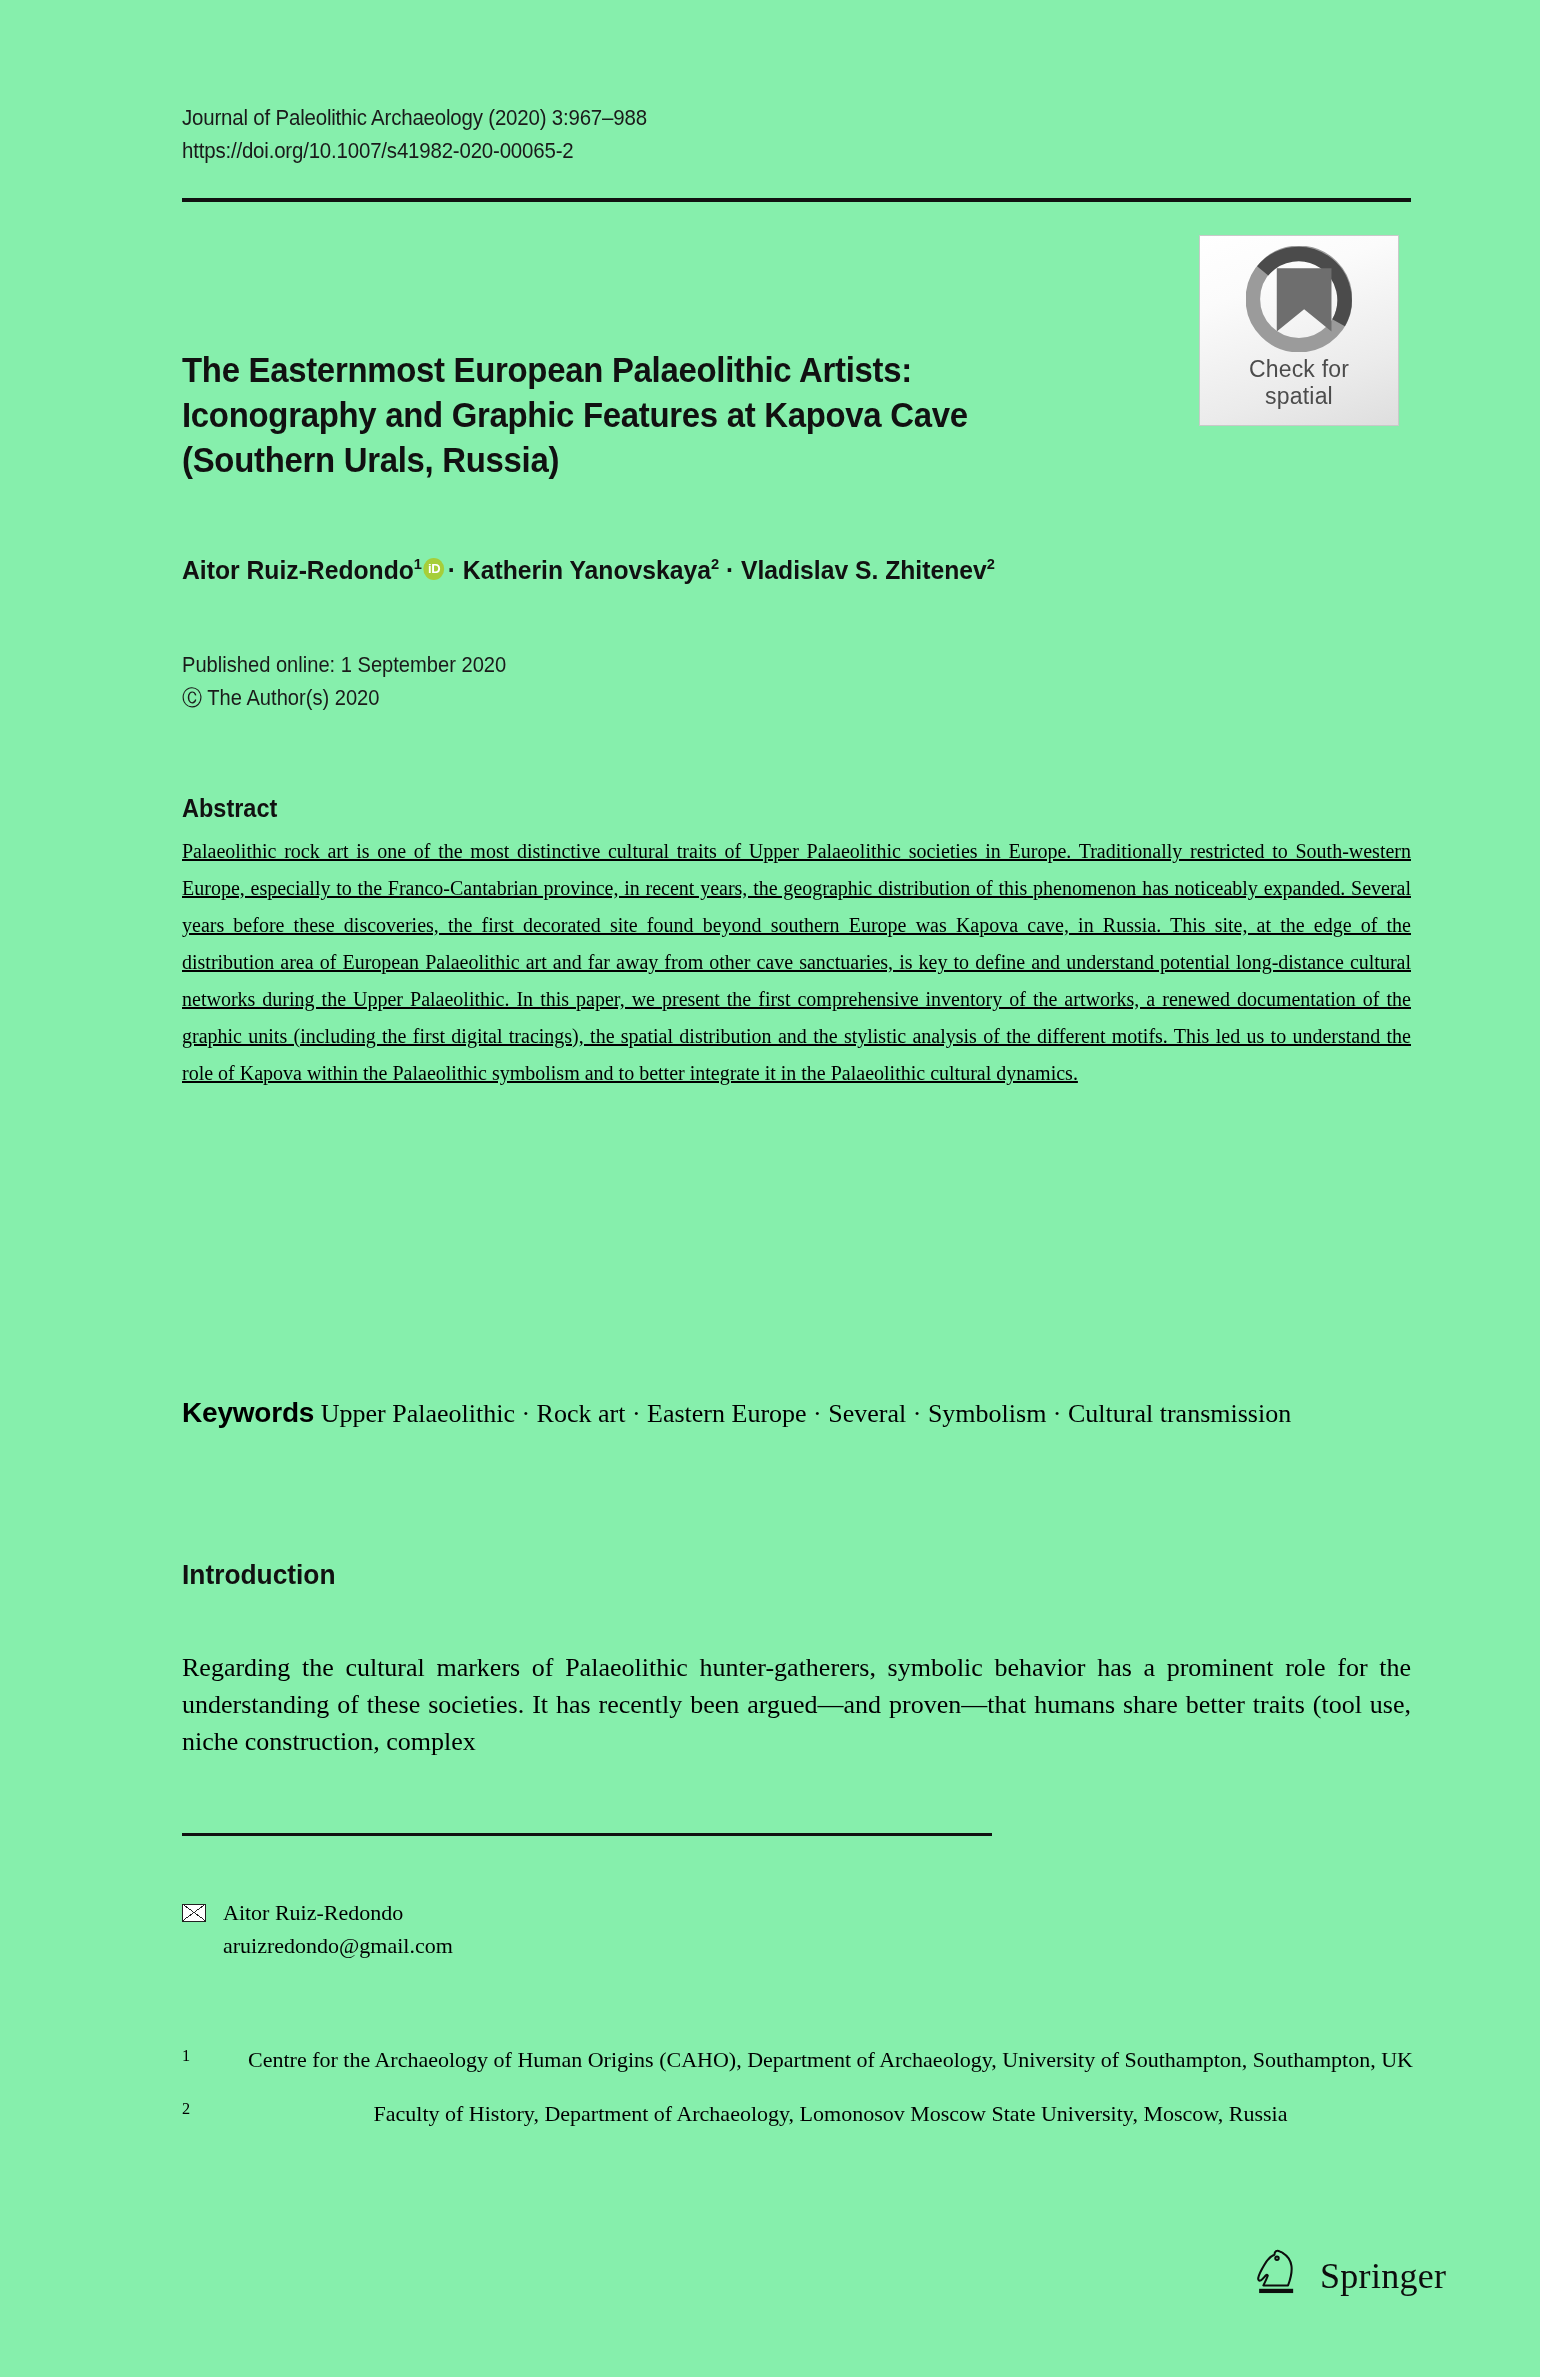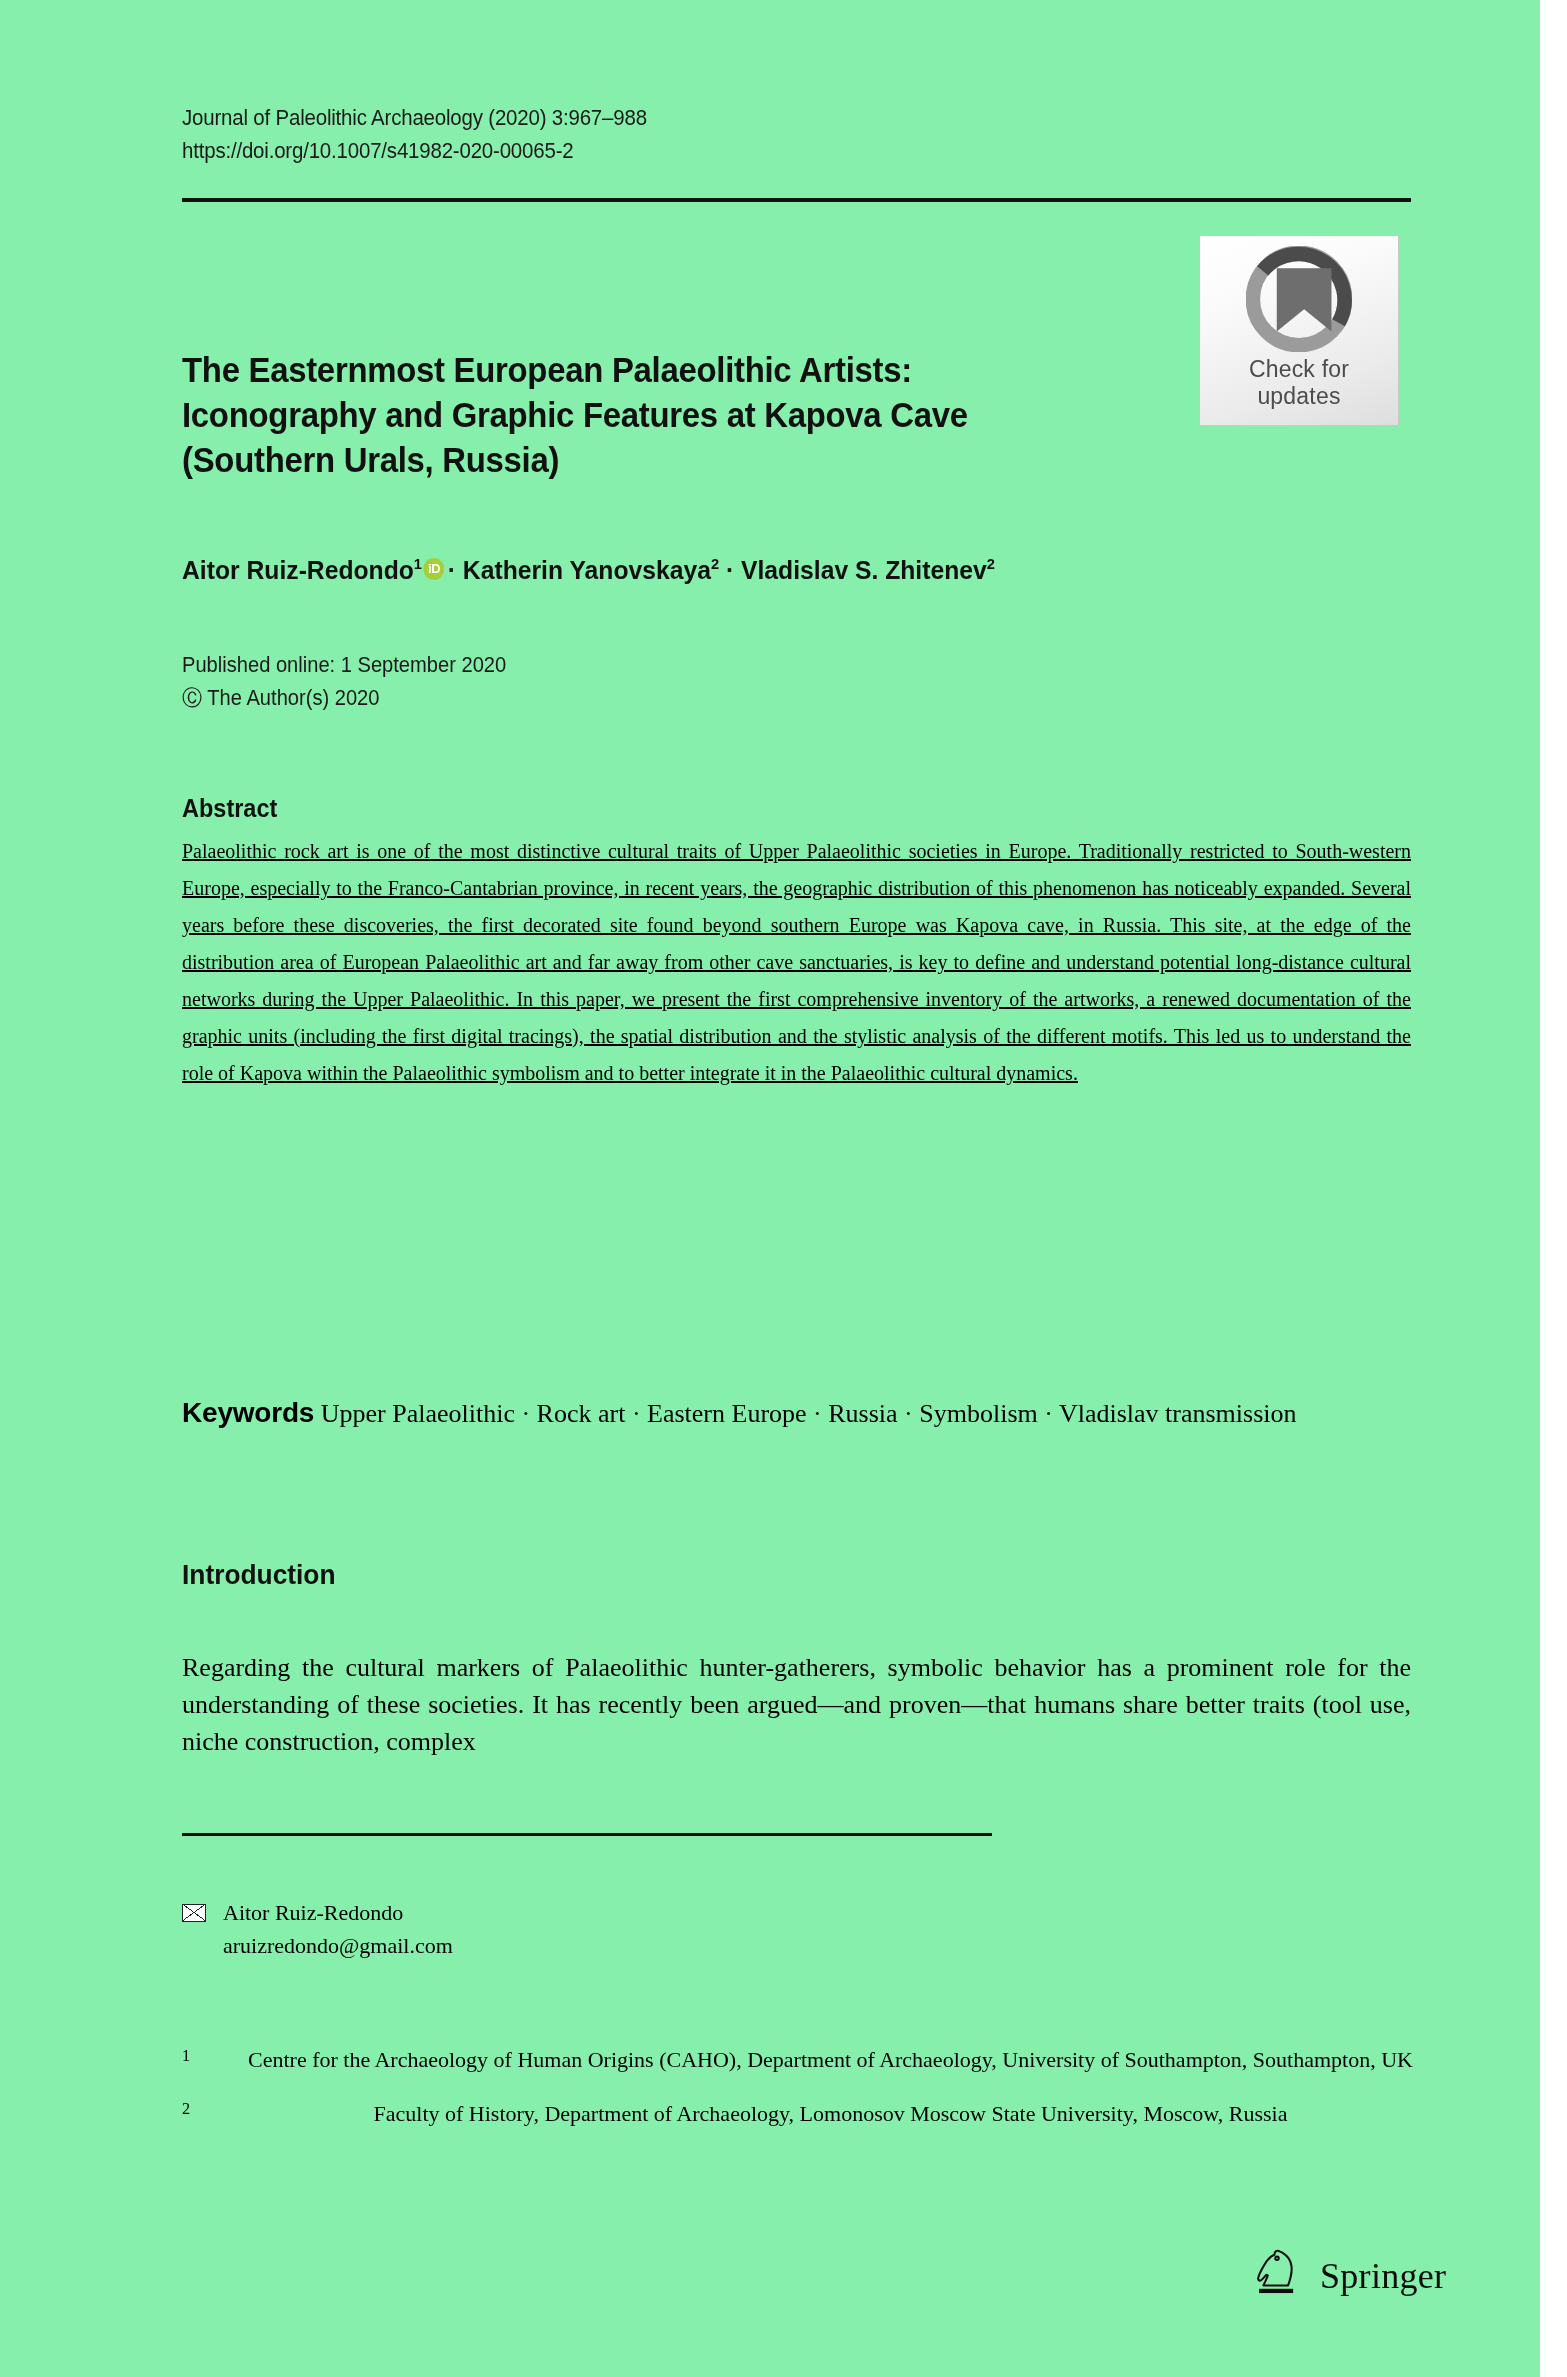--- a/index.html
+++ b/index.html
@@ -333,41 +333,41 @@
   <div class="crossmark">
     <div class="cm-ring-wrap">
       <svg width="106" height="106" viewBox="0 0 124 124" xmlns="http://www.w3.org/2000/svg">
         <path d="M62 8 A54 54 0 0 1 62 116 A54 54 0 0 1 62 8 Z" fill="none" stroke="#9b9b9b" stroke-width="17"></path>
         <path d="M24.5 23.5 A54 54 0 0 1 104 96" fill="none" stroke="#4b4b4b" stroke-width="17" transform="rotate(-8 62 62)"></path>
         <path d="M36 26 H100 V100 L68 74 L36 100 Z" fill="#6e6e6e"></path>
       </svg>
     </div>
     <div class="cm-label">
       <div>Check for</div>
-      <div>updates</div>
+      <div>spatial</div>
     </div>
   </div>
 
   <h1 class="title">
     <div>The Easternmost European Palaeolithic Artists:</div>
     <div>Iconography and Graphic Features at Kapova Cave</div>
     <div>(Southern Urals, Russia)</div>
   </h1>
 
   <div class="authors"><span>Aitor Ruiz-Redondo</span><sup>1</sup><span class="orcid"><span>iD</span></span><span class="sep-dot">·</span> <span>Katherin Yanovskaya</span><sup>2</sup> <span class="sep-dot">·</span> <span>Vladislav S. Zhitenev</span><sup>2</sup></div>
 
   <div class="pubinfo">
     <div>Published online: 1 September 2020</div>
     <div>Ⓒ The Author(s) 2020</div>
   </div>
 
   <div class="abstract-head">Abstract</div>
   <div class="abstract-body">Palaeolithic rock art is one of the most distinctive cultural traits of Upper Palaeolithic societies in Europe. Traditionally restricted to South-western Europe, especially to the Franco-Cantabrian province, in recent years, the geographic distribution of this phenomenon has noticeably expanded. Several years before these discoveries, the first decorated site found beyond southern Europe was Kapova cave, in Russia. This site, at the edge of the distribution area of European Palaeolithic art and far away from other cave sanctuaries, is key to define and understand potential long-distance cultural networks during the Upper Palaeolithic. In this paper, we present the first comprehensive inventory of the artworks, a renewed documentation of the graphic units (including the first digital tracings), the spatial distribution and the stylistic analysis of the different motifs. This led us to understand the role of Kapova within the Palaeolithic symbolism and to better integrate it in the Palaeolithic cultural dynamics.</div>
 
-  <div class="keywords"><b>Keywords</b> <span>Upper Palaeolithic · Rock art · Eastern Europe · Russia · Symbolism · Vladislav transmission</span></div>
+  <div class="keywords"><b>Keywords</b> <span>Upper Palaeolithic · Rock art · Eastern Europe · Several · Symbolism · Cultural transmission</span></div>
 
   <div class="intro-head">Introduction</div>
   <div class="intro-body">Regarding the cultural markers of Palaeolithic hunter-gatherers, symbolic behavior has a prominent role for the understanding of these societies. It has recently been argued—and proven—that humans share better traits (tool use, niche construction, complex</div>
 
   <div class="rule-foot"></div>
 
   <div class="corr">
     <div class="corr-row">
       <span class="env-icon"></span>
       <span>

